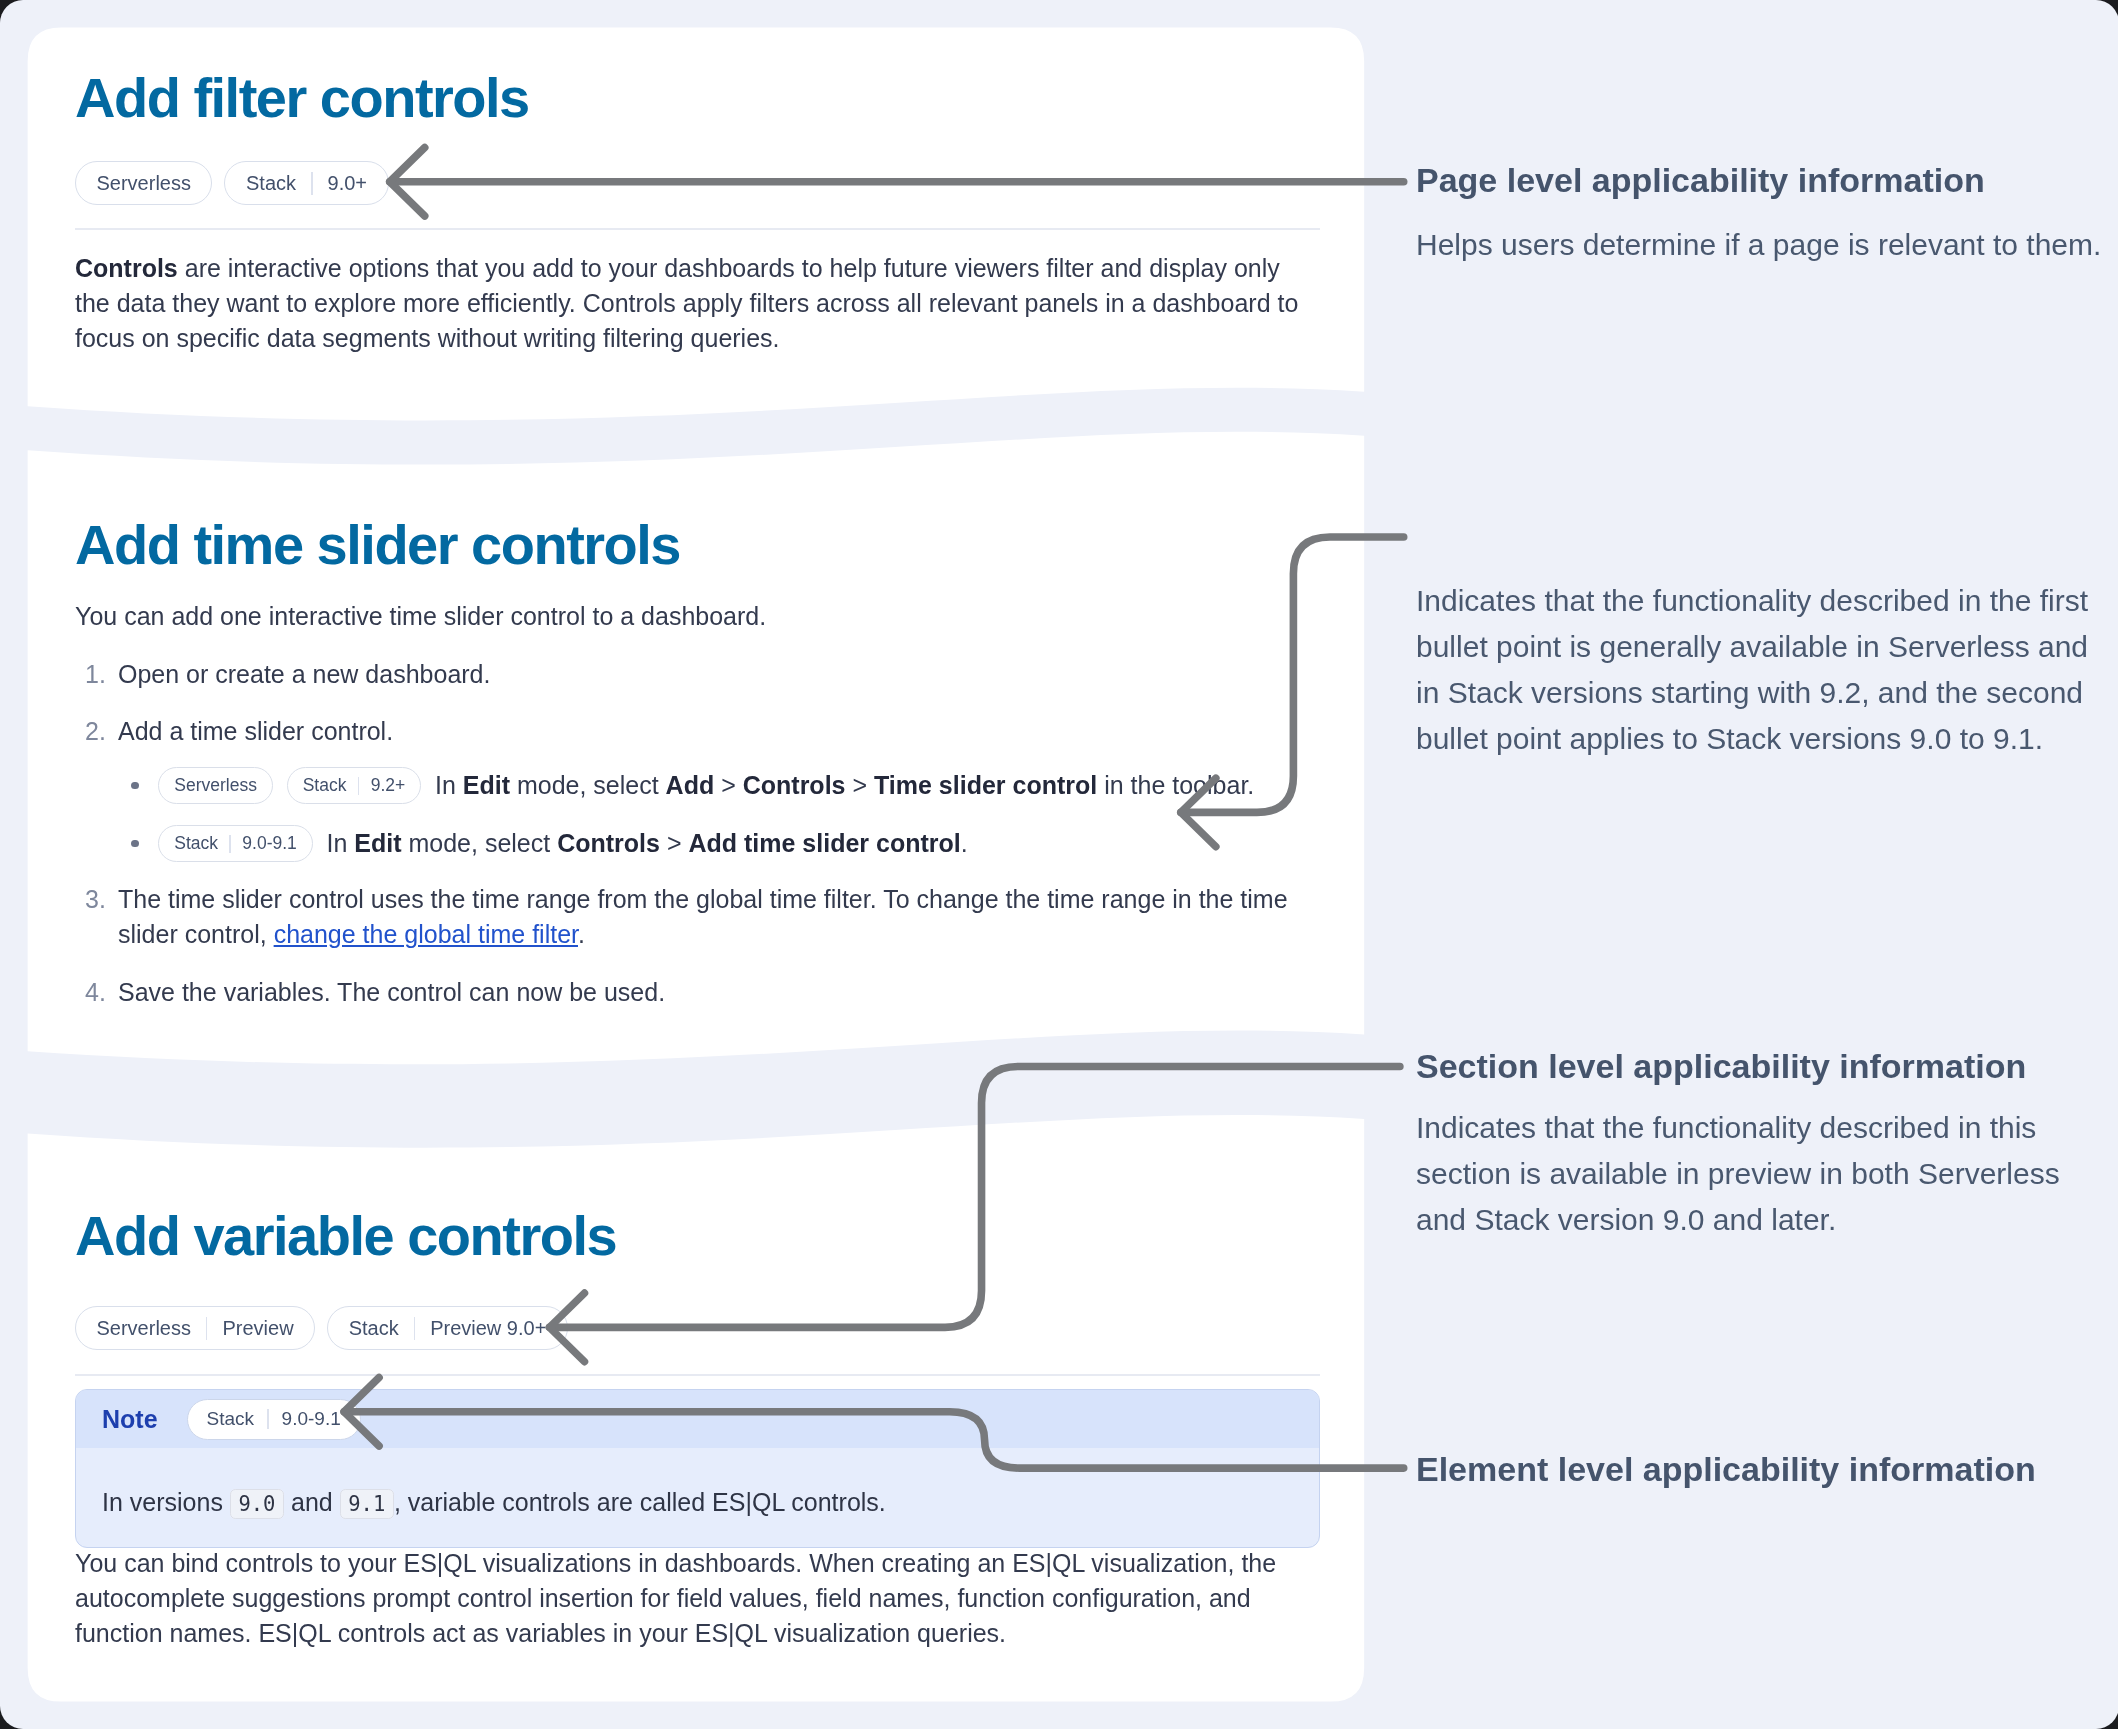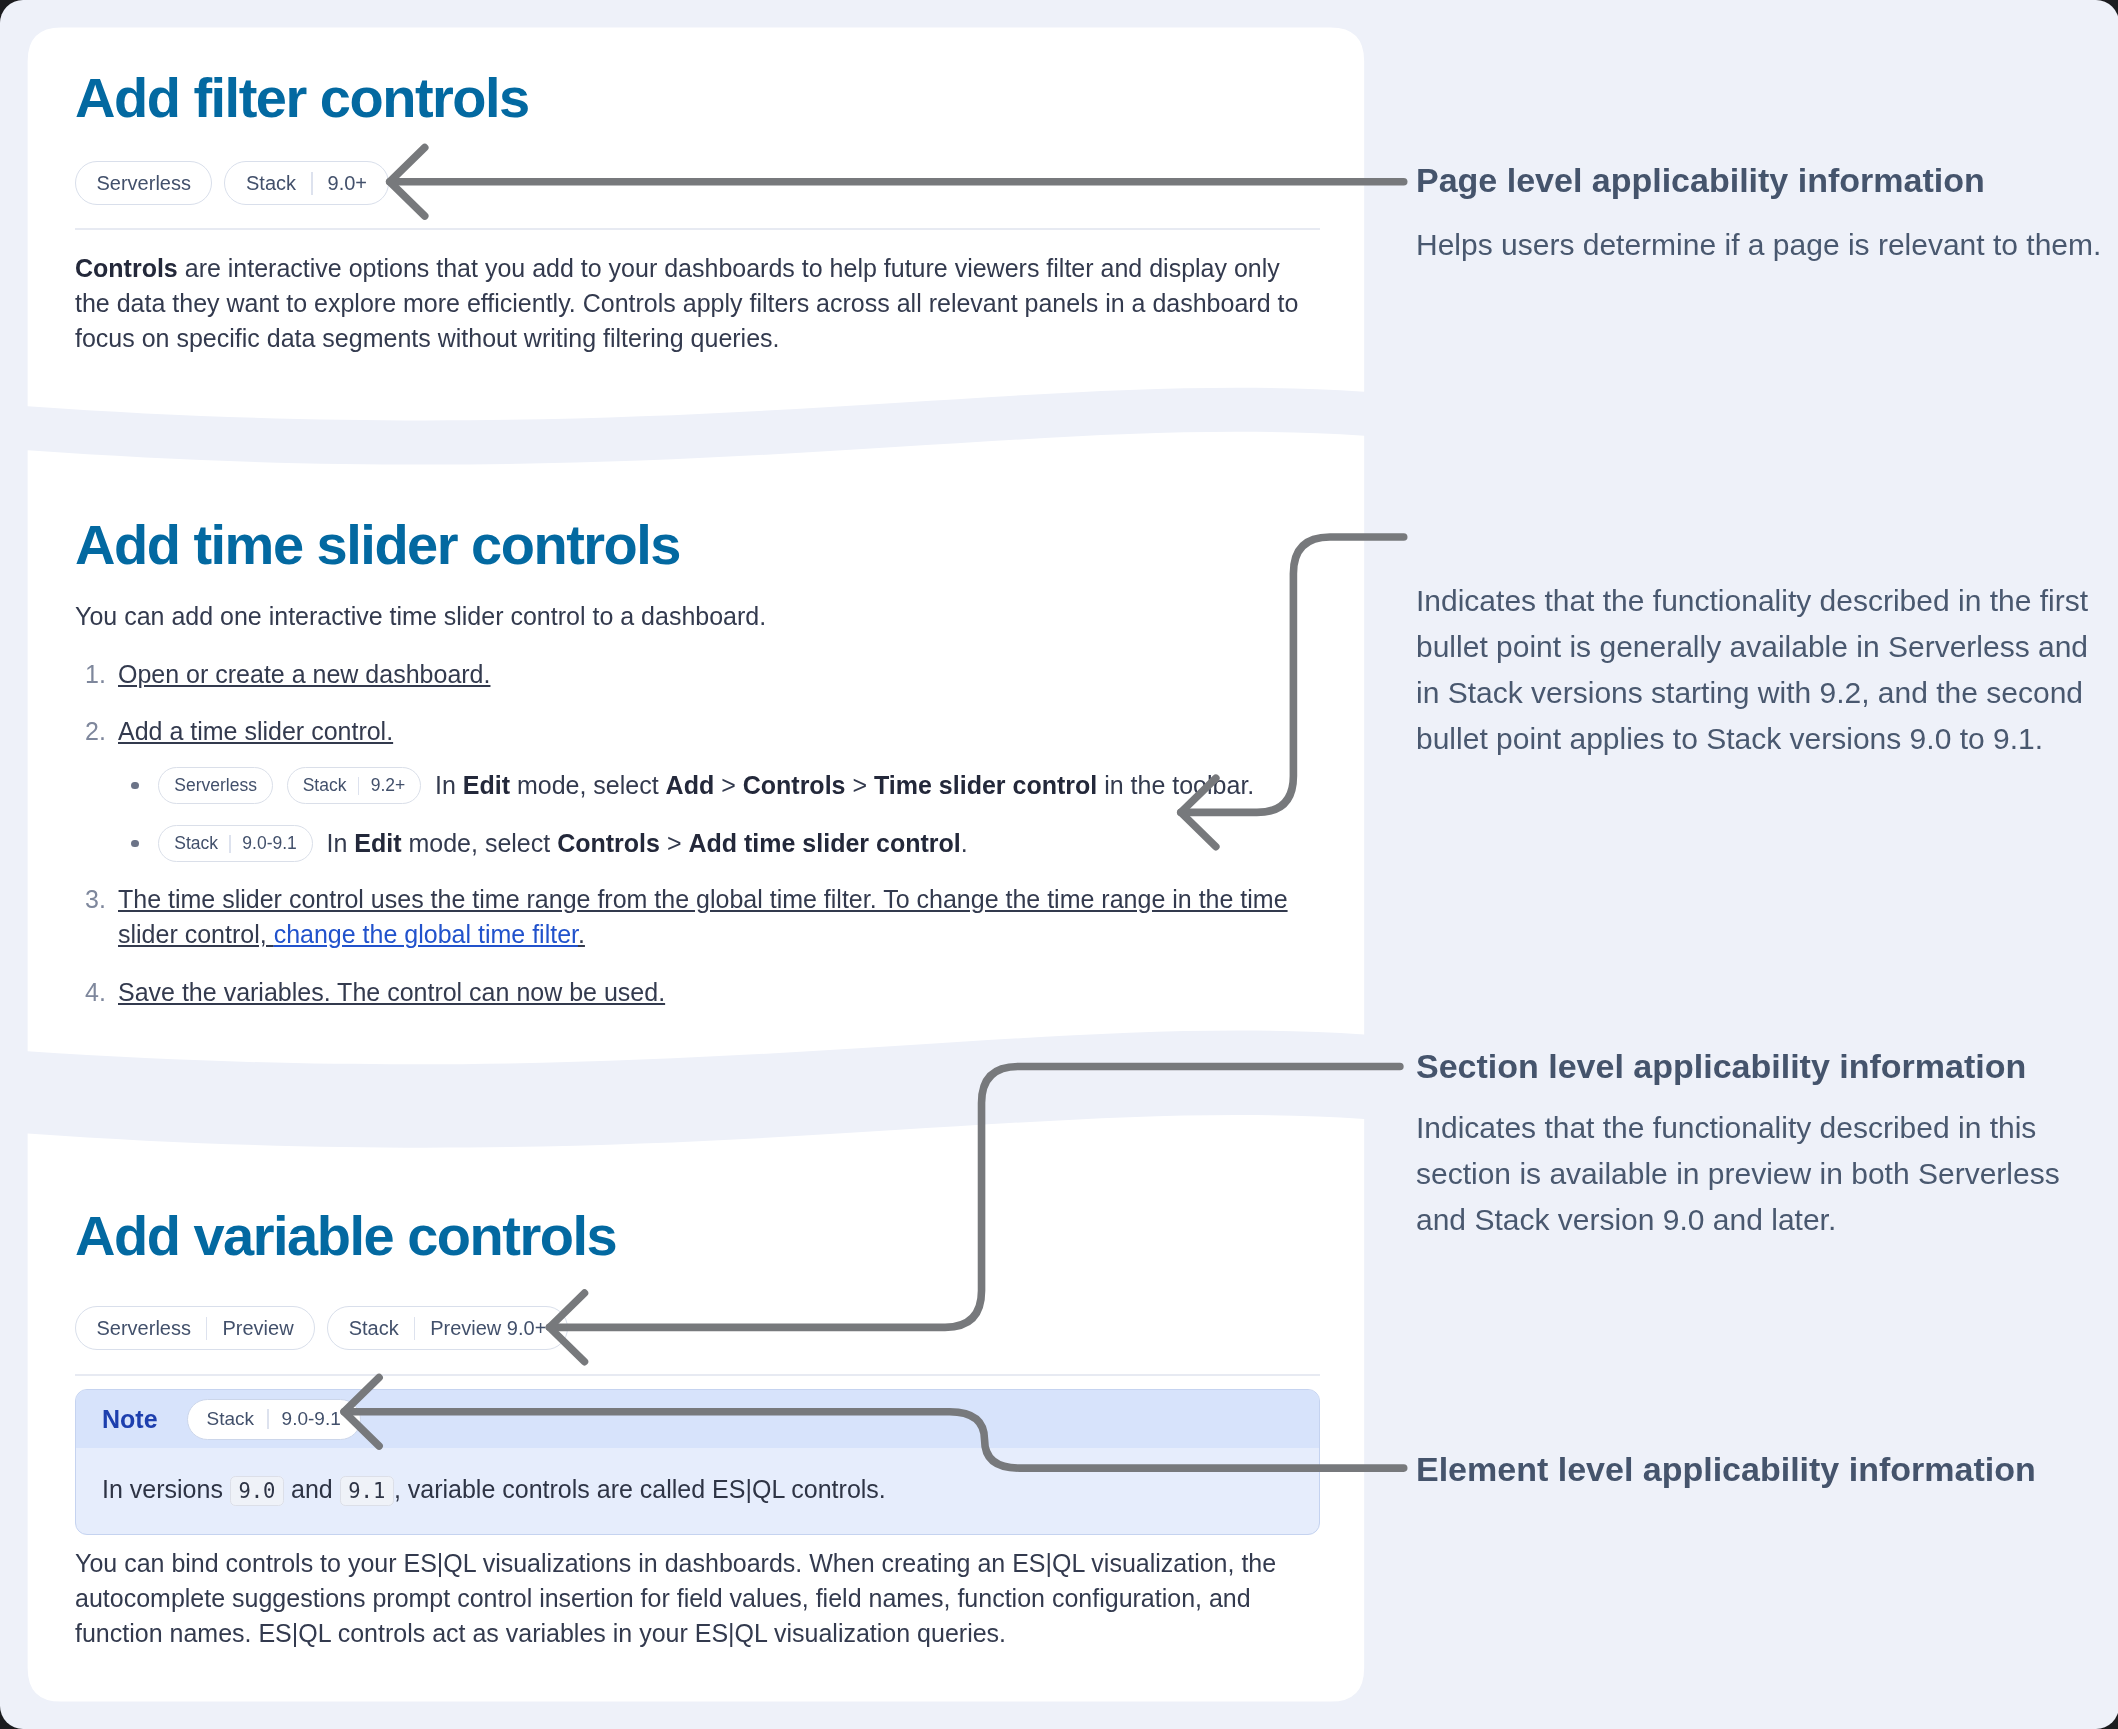--- a/index.html
+++ b/index.html
@@ -62,21 +62,21 @@
   }
   .badge-sm .sep{height:18px;margin:0 11.4px;}
 
   
   .step{position:absolute;display:flex;}
   .step-num{
     width:33px;text-align:left;
     color:#7e879c;font-size:25px;line-height:35px;
     flex:0 0 auto;
   }
-  .step-body{font-size:25px;line-height:35px;color:#333a4e;text-decoration:underline;}
+  .step-body{font-size:25px;line-height:35px;color:#333a4e;}
 
   .bullet-row{position:absolute;display:flex;align-items:center;gap:13.7px;}
   .bullet-dot{
     width:7.6px;height:7.6px;border-radius:50%;
     background:#6c7488;flex:0 0 auto;margin-right:6px;
   }
 
   
   .note{
     position:absolute;
@@ -95,21 +95,21 @@
   .note-pill{
     display:inline-flex;align-items:center;
     height:41px;padding:0 19px;
     background:#ffffff;border:1.5px solid #ccd6ea;
     border-radius:23px;font-size:19px;color:#42506b;
     white-space:nowrap;
   }
   .note-pill .sep{height:20px;margin:0 13px;}
   .note-body{
     padding:27px 26px 30px 26px;
-    font-size:25px;color:#2e3445;
+    font-size:25px;color:#2e3445;margin-top:13px;
   }
   .code{
     font-family:"DejaVu Sans Mono", monospace;
     font-size:20.5px;
     background:#eff2f8;
     border:1.5px solid #dcdfe8;
     border-radius:5.3px;
     padding:2.3px 7.6px;
     color:#2e3445;
   }

